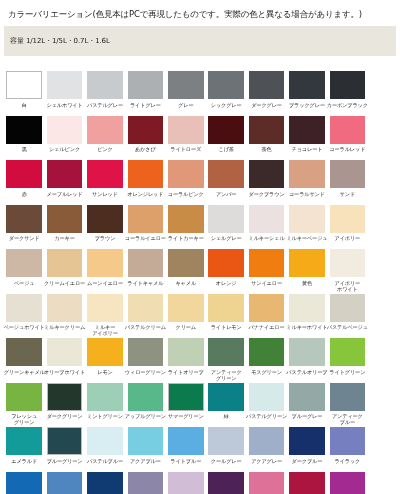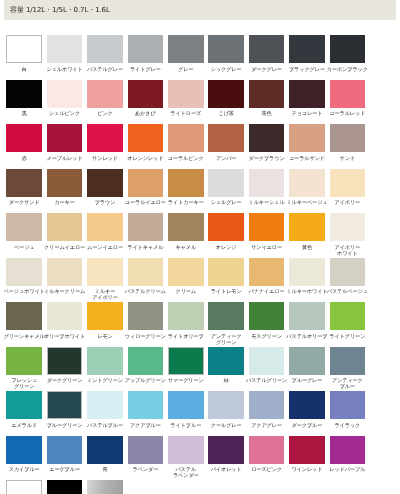--- a/index.html
+++ b/index.html
@@ -9,21 +9,21 @@
     font-family:"DejaVu Sans","Liberation Sans",sans-serif;
     overflow:hidden;
   }
   .page{position:relative;width:400px;height:494px;box-sizing:border-box;padding:0 4px;}
   .title{
     font-size:8.5px;color:#232323;letter-spacing:-0.2px;
     padding:9px 0 5px 4px;white-space:nowrap;
   }
   .capacity-bar{
     background:#e9e6dd;
-    height:20px;
+    height:30px;
     display:flex;align-items:center;
     padding-left:6px;
     margin:0 0 15px 0;
   }
   .capacity-bar span{font-size:7px;color:#1d1d1d;letter-spacing:-0.1px;white-space:nowrap;}
   .grid{display:flex;flex-direction:column;gap:0px;}
   .row{display:flex;gap:0px;}
   .cell{
     width:40.4px;
     box-sizing:border-box;
@@ -48,20 +48,21 @@
     white-space:pre-line;
     width:42px;
     overflow:visible;
   }
 </style>
 </head>
 <body>
 
 <div class="page">
 
+  <div class="title">カラーバリエーション(色見本はPCで再現したものです。実際の色と異なる場合があります。)</div>
 
   <div class="capacity-bar">
     <span>容量 1/12L・1/5L・0.7L・1.6L</span>
   </div>
 
   <div class="grid" id="grid">
       <div class="row">
         <div class="cell">
           <div class="swatch bordered" style="background-color: rgb(255, 255, 255);"></div>
           <div class="label">白</div>

